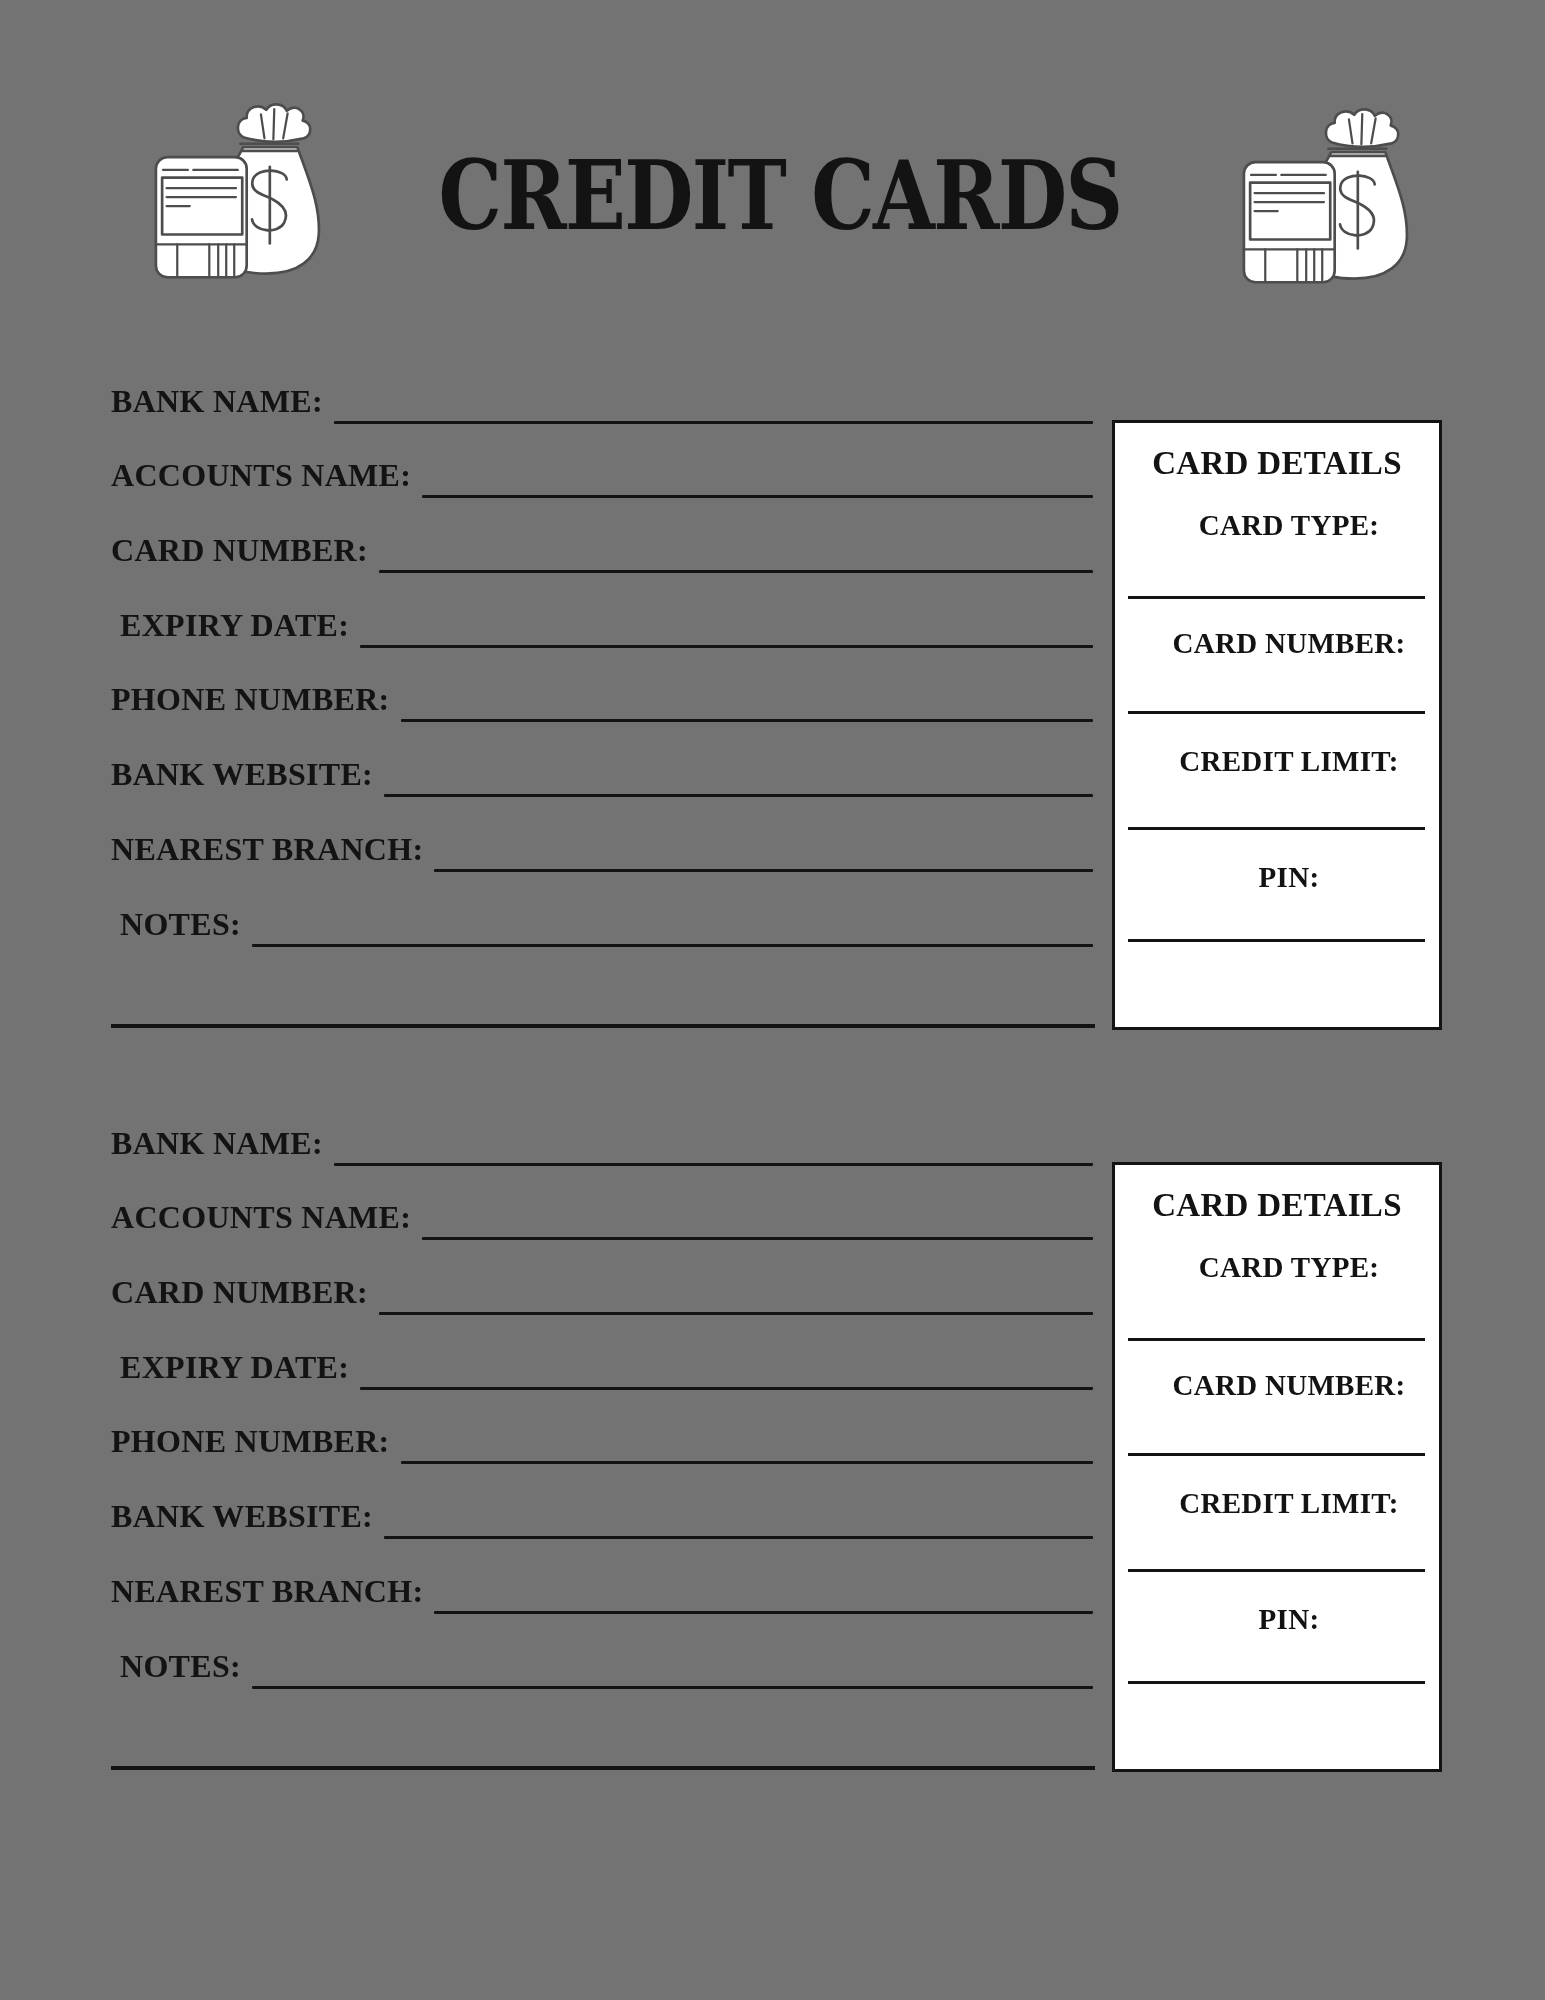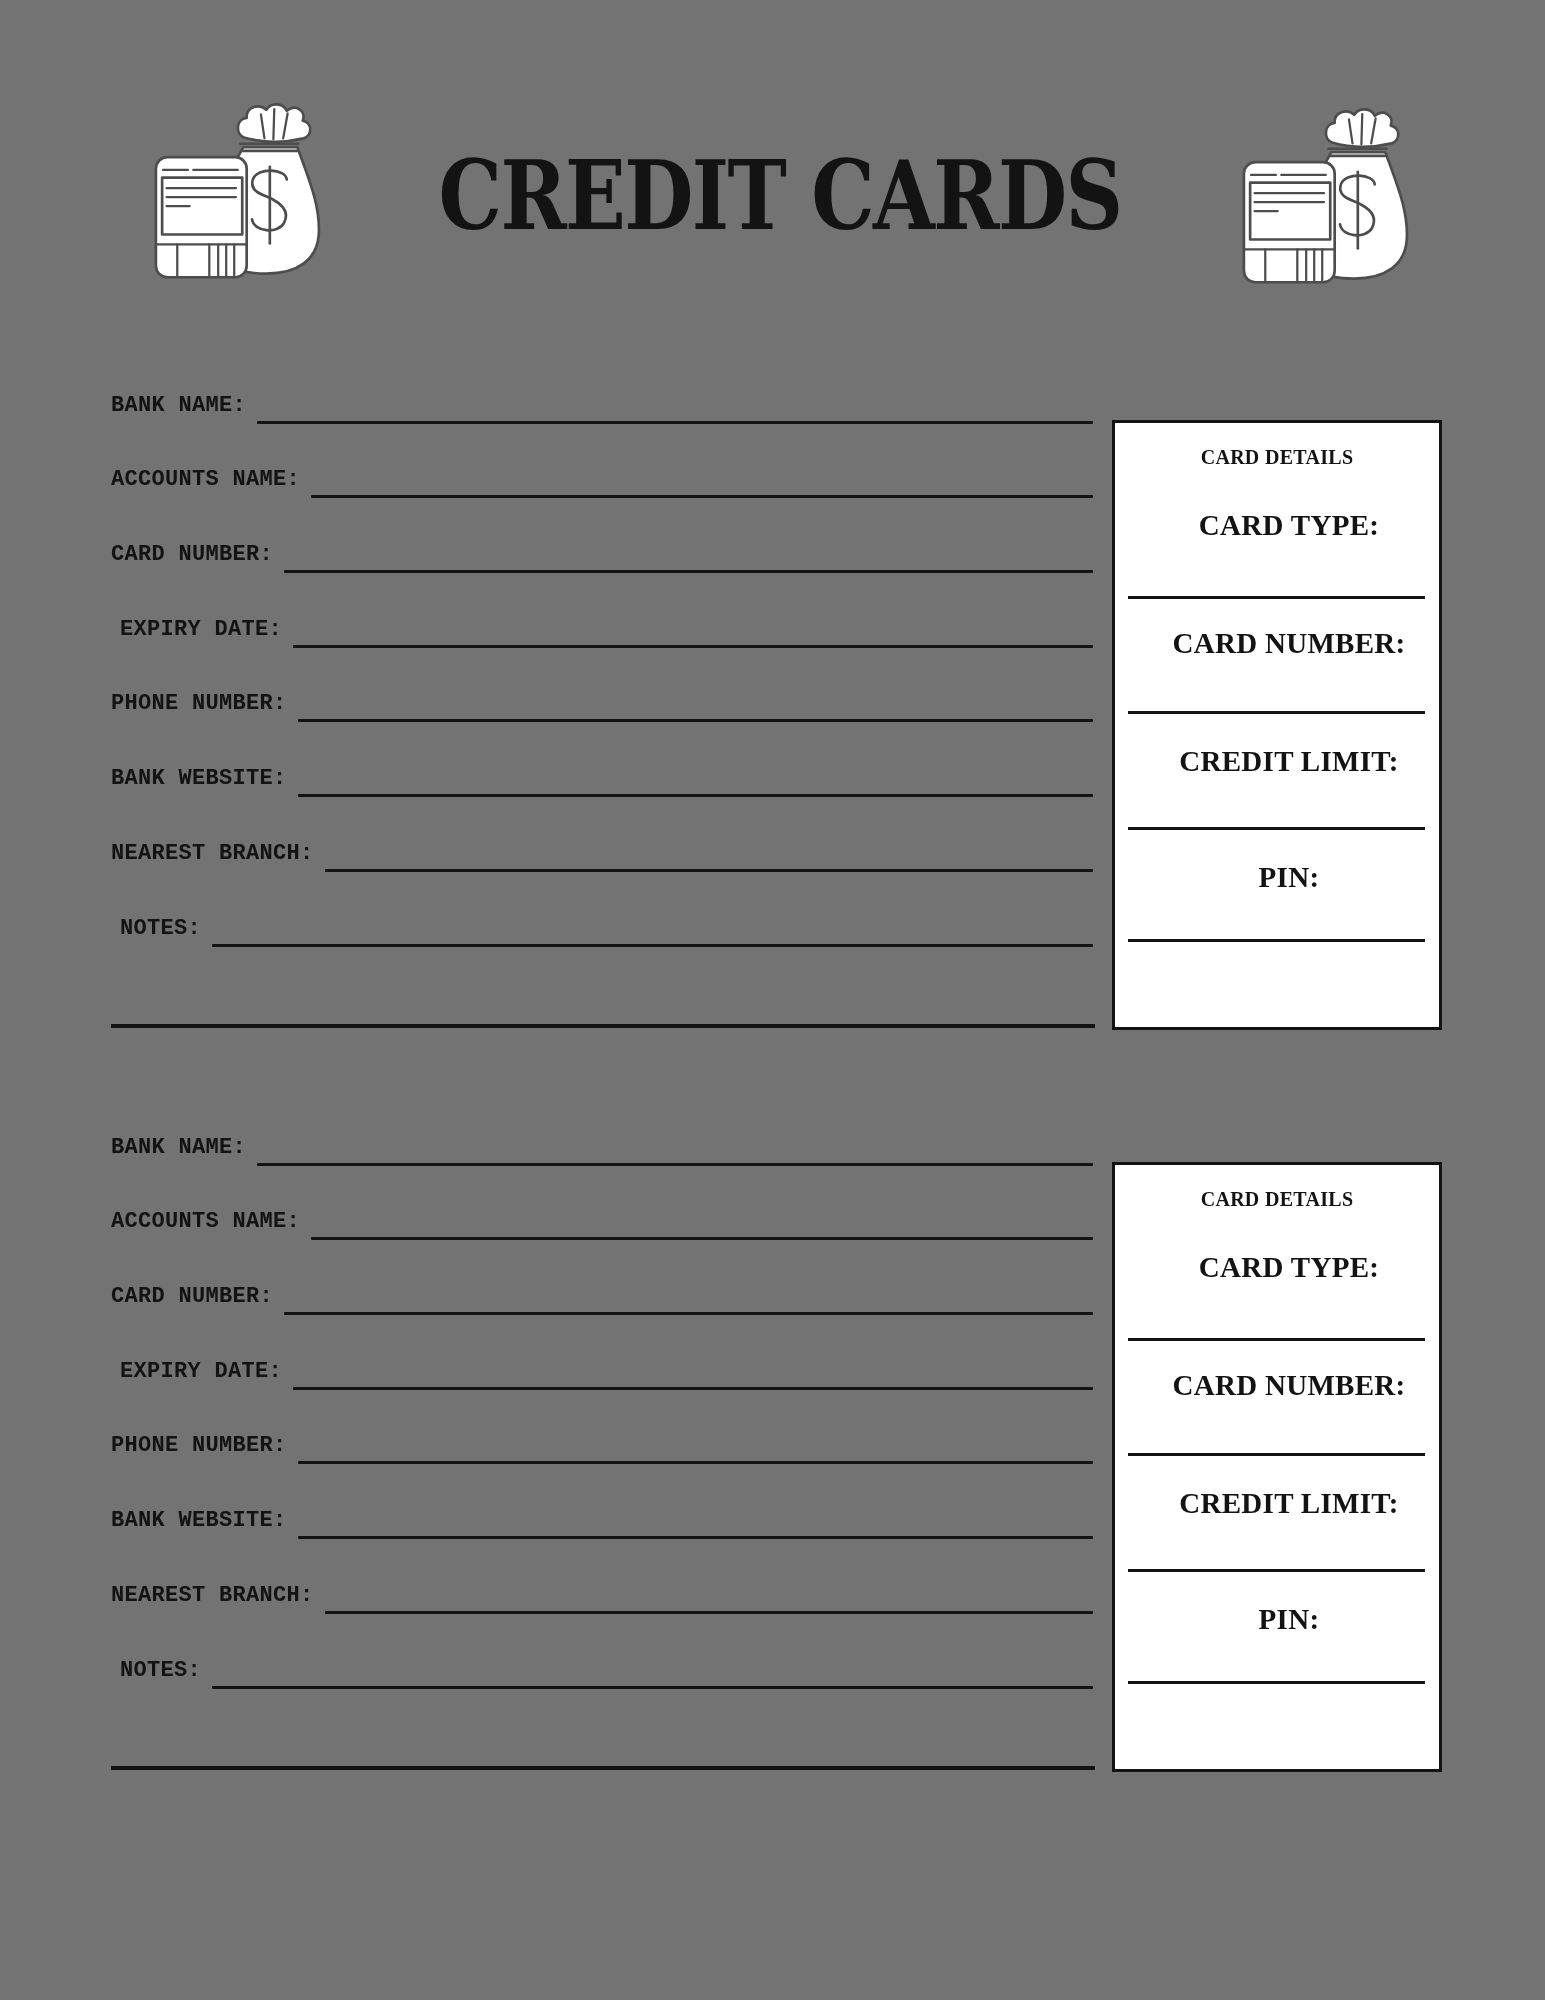--- a/index.html
+++ b/index.html
@@ -21,39 +21,39 @@
     font-weight:700; font-size:95px; line-height:1; letter-spacing:-2px;
     white-space:nowrap; color:#131313;
   }
 
   
   .cc-section { position:absolute; left:0; top:0; width:1545px; height:1100px; }
 
   .rows { position:absolute; left:111px; top:349px; width:982px; }
   .row  { height:74.7px; display:flex; align-items:flex-end; }
   .flabel {
-    font-size:22px; font-weight:700; line-height:1; letter-spacing:0.3px;
-    white-space:nowrap; position:relative; top:-7px; color:#131313;font-family:Liberation Mono, monospace;
+    font-size:32px; font-weight:700; line-height:1; letter-spacing:0.3px;
+    white-space:nowrap; position:relative; top:-7px; color:#131313;
   }
   .row.indent .flabel { padding-left:9px; }
   .wline { flex:1; height:3px; background:#131313; margin-left:11px; border-radius:1px; }
 
   .section-endline {
     position:absolute; left:111px; top:1024px; width:984px; height:3.5px;
     background:#131313;
   }
 
   
   .card-box {
     position:absolute; left:1112px; top:420px; width:330px; height:610px;
     border:3px solid #131313; box-sizing:border-box; background:#ffffff;
   }
   .card-box .bt {
     position:absolute; top:24px; left:0; width:100%; text-align:center;
-    font-size:20px; font-weight:700; line-height:1; letter-spacing:0.3px;
+    font-size:33px; font-weight:700; line-height:1; letter-spacing:0.3px;
   }
   .card-box .bl {
     position:absolute; left:12px; width:100%; text-align:center;
     font-size:29px; font-weight:700; line-height:1; letter-spacing:0.3px;
   }
   .card-box .ln {
     position:absolute; left:13px; width:297px; height:3px; background:#131313;
   }
 </style>
 </head>

